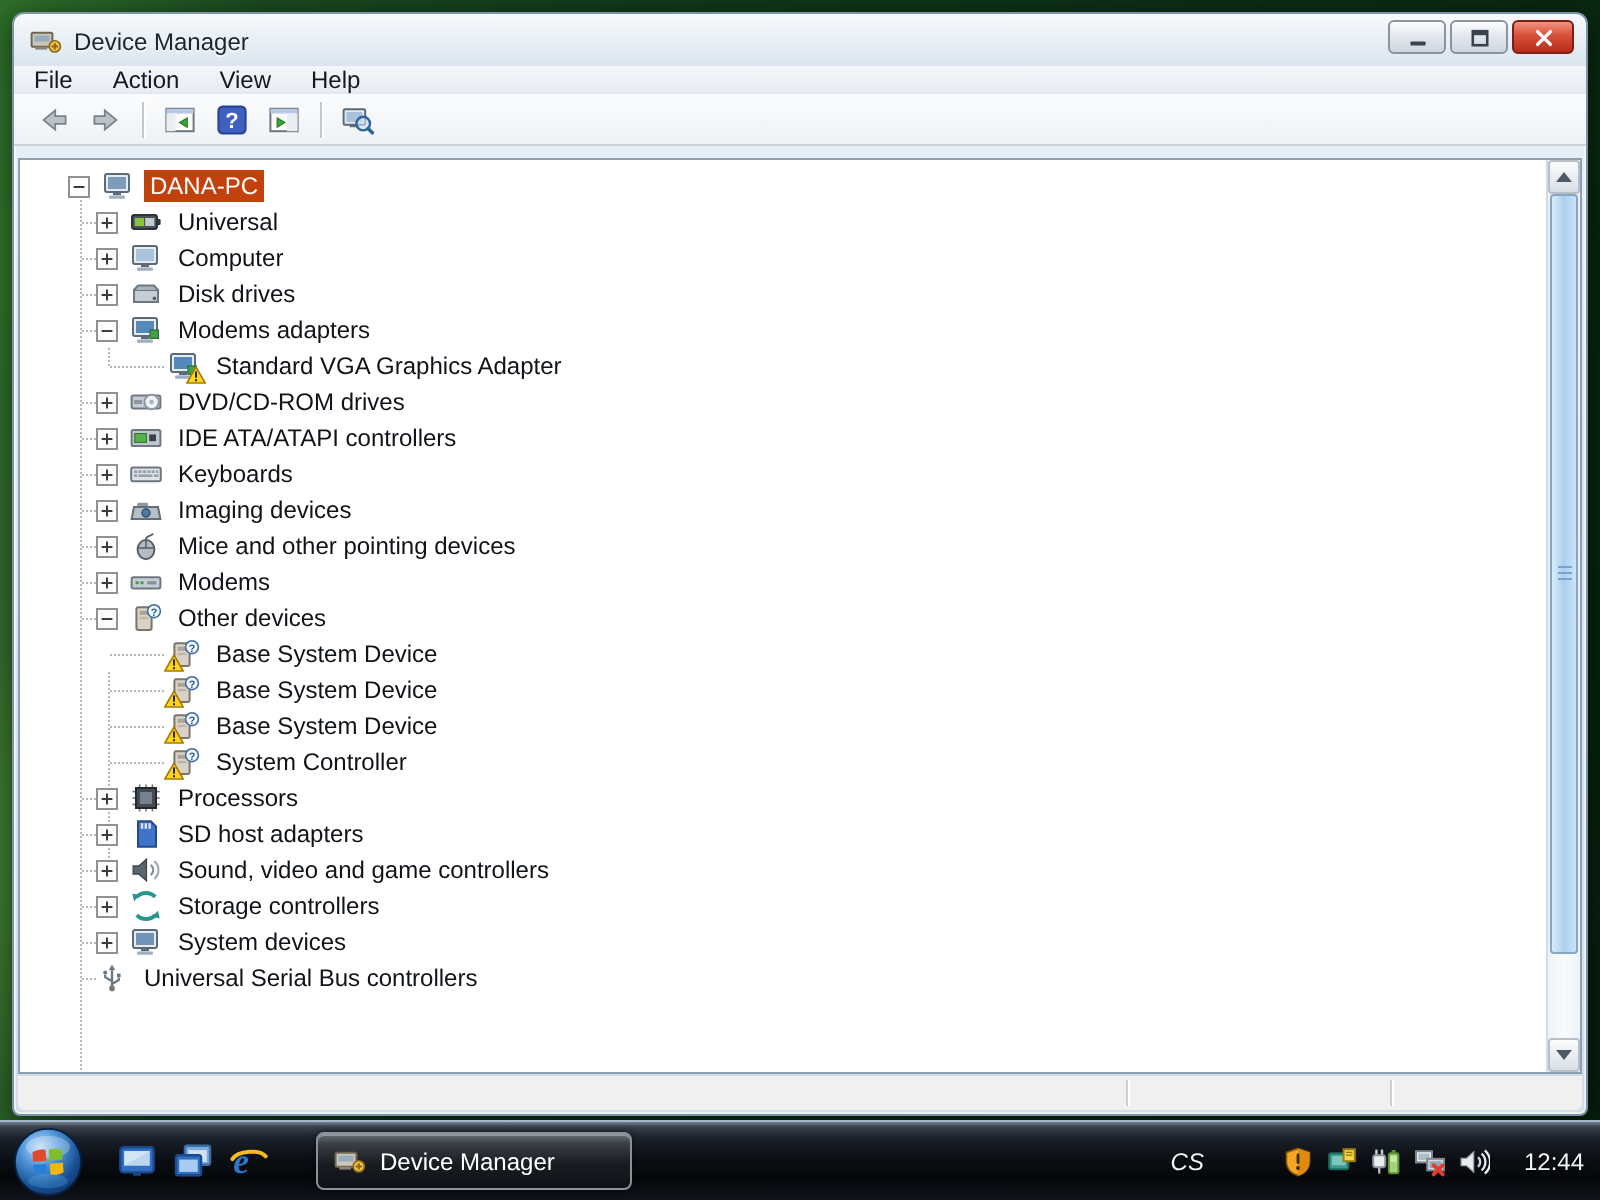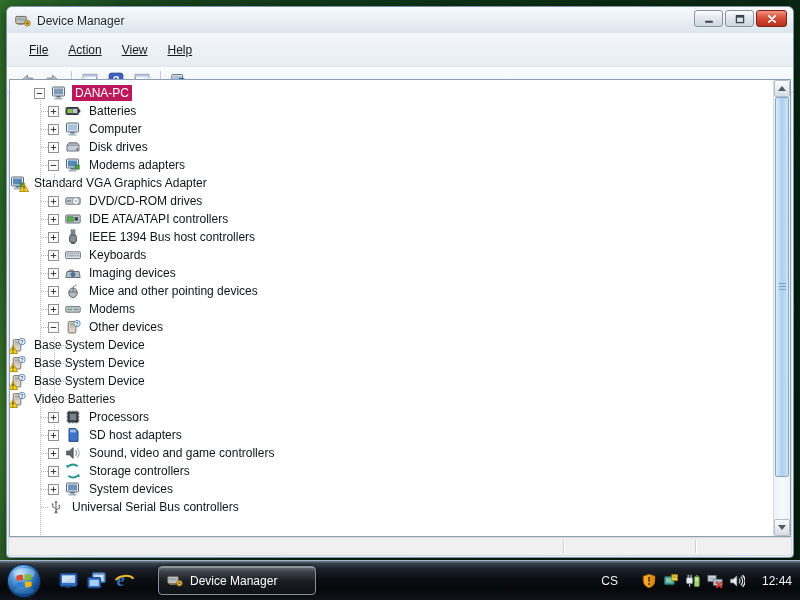--- a/index.html
+++ b/index.html
@@ -20,50 +20,50 @@
   .titlebar{height:26px;display:flex;align-items:center;padding:2px 6px 0 8px;
     background:linear-gradient(#f7fafc,#e9eff5 50%,#dce5ee);border-radius:6px 6px 0 0;}
   .title-icon{width:16px;height:16px;margin-right:6px;flex:none;}
   .title-icon svg{width:16px;height:16px;display:block;}
   .title-text{color:#1d242b;text-shadow:0 1px 0 rgba(255,255,255,.8);}
   .win-buttons{margin-left:auto;display:flex;gap:2px;align-self:flex-start;margin-top:1px;}
   .wbtn{width:29px;height:17px;border-radius:3px;display:flex;align-items:center;justify-content:center;
     border:1px solid #8a939e;background:linear-gradient(#fdfdfe,#e3e8ee 45%,#ced6de);}
   .wbtn svg{width:10px;height:10px;display:block;}
   .wbtn.close{width:31px;border-color:#7e2015;background:linear-gradient(#f0937f,#d9503a 45%,#b52e19);}
-  .menubar{height:34px;display:flex;align-items:center;padding-left:12px;
-    background:linear-gradient(#f3f6f9,#e7edf3);border-bottom:1px solid #e2e8ee;color:#14191e;text-decoration:underline;}
+  .menubar{height:14px;display:flex;align-items:center;padding-left:0;
+    background:linear-gradient(#f3f6f9,#e7edf3);border-bottom:1px solid #e2e8ee;color:#14191e;}
   .menu-item{padding:2px 10px;cursor:default;}
   .toolbar{height:26px;display:flex;align-items:center;padding-left:8px;gap:2px;
     background:linear-gradient(#fbfcfd,#eef2f6);border-bottom:1px solid #ccd3d9;}
   .tbtn{width:24px;height:23px;display:flex;align-items:center;justify-content:center;border-radius:2px;}
   .tbtn svg{width:16px;height:16px;display:block;}
   .tsep{width:1px;height:18px;background:#c2c8ce;box-shadow:1px 0 0 #fff;margin:0 4px;}
   
   .client{position:absolute;top:72px;left:2px;right:2px;bottom:20px;background:#fff;
     border:1px solid #8ba0b4;overflow:hidden;}
   .tree{position:absolute;left:0;top:0;right:17px;bottom:0;overflow:hidden;padding-top:4px;background:#fff;}
   .trow{height:18px;display:flex;align-items:center;position:relative;white-space:nowrap;color:#101418;}
-  .trow.d0{padding-left:24px;} .trow.d1{padding-left:38px;} .trow.d2{}
+  .trow.d0{padding-left:24px;} .trow.d1{padding-left:38px;} .trow.d2{padding-left:74px;}
   .trow.d1::before{content:"";position:absolute;left:31px;top:9px;width:7px;border-top:1px dotted #b8b8b8;}
   .trow.d2::before{content:"";position:absolute;left:45px;top:9px;width:27px;border-top:1px dotted #b8b8b8;}
   .trunk{position:absolute;width:0;border-left:1px dotted #b8b8b8;}
   #trunk-root{left:30px;top:20px;height:443px;}
   #trunk-display{left:44px;top:94px;height:9px;}
   #trunk-other{left:44px;top:256px;height:99px;}
   .expander{width:11px;height:11px;border:1px solid #919191;background:#fcfcfc;margin-right:6px;
     display:inline-flex;align-items:center;justify-content:center;flex:none;}
   .expander svg{width:9px;height:9px;display:block;}
   .ticon{width:16px;height:16px;margin-right:5px;position:relative;flex:none;}
   .ticon svg{width:16px;height:16px;display:block;}
   .warn{position:absolute;bottom:-1px;left:-2px;width:10px;height:9px;}
   .warn svg{width:10px;height:9px;display:block;}
   .ticon.display-adapter .warn{left:auto;right:-3px;}
   .tlabel{padding:1px 3px;}
-  .trow.selected .tlabel{background:#be185d;color:#fff;}
+  .trow.selected .tlabel{background:#c2410c;color:#fff;}
   
   .scrollbar{position:absolute;right:0;top:0;bottom:0;width:17px;background:#eff3f7;
     border-left:1px solid #d4dbe1;display:flex;flex-direction:column;}
   .sb-btn{height:17px;flex:none;display:flex;align-items:center;justify-content:center;
     background:linear-gradient(#fdfdfe,#e9edf1 50%,#d8dee4);border:1px solid #b9bfc6;border-radius:2px;}
   .sb-btn svg{width:8px;height:5px;display:block;}
   .sb-track{flex:1;position:relative;background:linear-gradient(90deg,#eef3f8,#f8fafc 50%,#eef3f8);}
   .sb-thumb{position:absolute;left:1px;right:1px;top:0;height:90%;border-radius:2px;
     border:1px solid #86a7c4;background:linear-gradient(90deg,#d9edfb,#abd0ec 50%,#cbe4f7);
     display:flex;align-items:center;justify-content:center;}
@@ -84,21 +84,21 @@
   .quicklaunch{display:flex;gap:8px;margin-left:16px;align-items:center;}
   .qlicon{width:20px;height:20px;display:flex;align-items:center;justify-content:center;}
   .qlicon svg{width:19px;height:19px;display:block;}
   .taskbtn{margin-left:24px;width:158px;height:29px;border-radius:4px;border:1px solid #8b9199;
     background:linear-gradient(#6a717a 0,#3b4047 18%,#191c21 55%,#0e1116 100%);
     box-shadow:inset 0 1px 0 rgba(255,255,255,.3), 0 0 3px rgba(0,0,0,.6);
     display:flex;align-items:center;gap:7px;padding:0 8px;color:#fff;}
   .tb-icon{width:16px;height:16px;flex:none;}
   .tb-icon svg{width:16px;height:16px;display:block;}
   .tray{margin-left:auto;display:flex;align-items:center;gap:9px;padding-right:8px;color:#f2f4f6;}
-  .lang{margin-right:14px;text-shadow:0 1px 1px #000;}
+  .lang{margin-right:30px;text-shadow:0 1px 1px #000;font-style:italic;}
   #trayicons{display:flex;align-items:center;gap:6px;}
   .trayicon{width:16px;height:16px;display:inline-flex;}
   .trayicon svg{width:16px;height:16px;display:block;}
   .clock{margin-left:8px;text-shadow:0 1px 1px #000;text-align:center;}
 </style>
 </head>
 <body>
 
 <div class="window">
   <div class="titlebar">
@@ -224,21 +224,21 @@
             </svg>
           </span>
           <span class="ticon battery">
             <svg viewBox="0 0 16 16" xmlns="http://www.w3.org/2000/svg">
               <rect x="1" y="4.5" width="12.5" height="7" rx="1.2" fill="#49525b" stroke="#2b3238"></rect>
               <rect x="13.5" y="6.5" width="1.8" height="3" rx="0.6" fill="#2b3238"></rect>
               <rect x="2.4" y="6" width="4.6" height="4" fill="#86c440"></rect>
               <rect x="7.6" y="6" width="4.6" height="4" fill="#c3cbd2"></rect>
             </svg>
           </span>
-          <span class="tlabel">Batteries</span>
+          <span class="tlabel">Universal</span>
         </div>
         <div class="trow d1">
           <span class="expander">
             <svg viewBox="0 0 9 9">
               <line x1="1.8" y1="4.5" x2="7.2" y2="4.5" stroke="#3c3c3c"></line>
               <line x1="4.5" y1="1.8" x2="4.5" y2="7.2" stroke="#3c3c3c"></line>
             </svg>
           </span>
           <span class="ticon monitor">
             <svg viewBox="0 0 16 16" xmlns="http://www.w3.org/2000/svg">
@@ -327,37 +327,20 @@
             </svg>
           </span>
           <span class="ticon ide-controller">
             <svg viewBox="0 0 16 16" xmlns="http://www.w3.org/2000/svg">
               <rect x="0.8" y="4" width="14.4" height="8" rx="0.8" fill="#bfc7ce" stroke="#6d7780"></rect>
               <rect x="2.4" y="5.8" width="5.8" height="4.4" fill="#58b14a" stroke="#3c7a33" stroke-width="0.6"></rect>
               <rect x="9.6" y="6.2" width="3.4" height="3.4" fill="#39424a"></rect>
             </svg>
           </span>
           <span class="tlabel">IDE ATA/ATAPI controllers</span>
-        </div>
-        <div class="trow d1">
-          <span class="expander">
-            <svg viewBox="0 0 9 9">
-              <line x1="1.8" y1="4.5" x2="7.2" y2="4.5" stroke="#3c3c3c"></line>
-              <line x1="4.5" y1="1.8" x2="4.5" y2="7.2" stroke="#3c3c3c"></line>
-            </svg>
-          </span>
-          <span class="ticon firewire">
-            <svg viewBox="0 0 16 16" xmlns="http://www.w3.org/2000/svg">
-              <rect x="6.2" y="1" width="3.6" height="5" fill="#aab4bd" stroke="#5d666e"></rect>
-              <rect x="7.3" y="2.2" width="1.4" height="2.4" fill="#57606a"></rect>
-              <rect x="4.6" y="6" width="6.8" height="7.4" rx="1.6" fill="#848e97" stroke="#4d565e"></rect>
-              <rect x="6.2" y="13.4" width="3.6" height="1.6" fill="#4d565e"></rect>
-            </svg>
-          </span>
-          <span class="tlabel">IEEE 1394 Bus host controllers</span>
         </div>
         <div class="trow d1">
           <span class="expander">
             <svg viewBox="0 0 9 9">
               <line x1="1.8" y1="4.5" x2="7.2" y2="4.5" stroke="#3c3c3c"></line>
               <line x1="4.5" y1="1.8" x2="4.5" y2="7.2" stroke="#3c3c3c"></line>
             </svg>
           </span>
           <span class="ticon keyboard">
             <svg viewBox="0 0 16 16" xmlns="http://www.w3.org/2000/svg">
@@ -511,21 +494,21 @@
               <text x="12" y="6.8" text-anchor="middle" font-size="5.4" font-weight="bold" fill="#2a5e96" font-family="Liberation Sans, sans-serif">?</text>
             </svg>
             <span class="warn">
               <svg viewBox="0 0 10 9">
                 <path d="M5 0.5 L9.6 8.5 L0.4 8.5 Z" fill="#ffd51e" stroke="#a67c00" stroke-width="0.8"></path>
                 <rect x="4.5" y="2.7" width="1" height="3.1" fill="#222"></rect>
                 <rect x="4.5" y="6.6" width="1" height="1" fill="#222"></rect>
               </svg>
             </span>
           </span>
-          <span class="tlabel">Video Batteries</span>
+          <span class="tlabel">System Controller</span>
         </div>
         <div class="trow d1">
           <span class="expander">
             <svg viewBox="0 0 9 9">
               <line x1="1.8" y1="4.5" x2="7.2" y2="4.5" stroke="#3c3c3c"></line>
               <line x1="4.5" y1="1.8" x2="4.5" y2="7.2" stroke="#3c3c3c"></line>
             </svg>
           </span>
           <span class="ticon processor">
             <svg viewBox="0 0 16 16" xmlns="http://www.w3.org/2000/svg">

